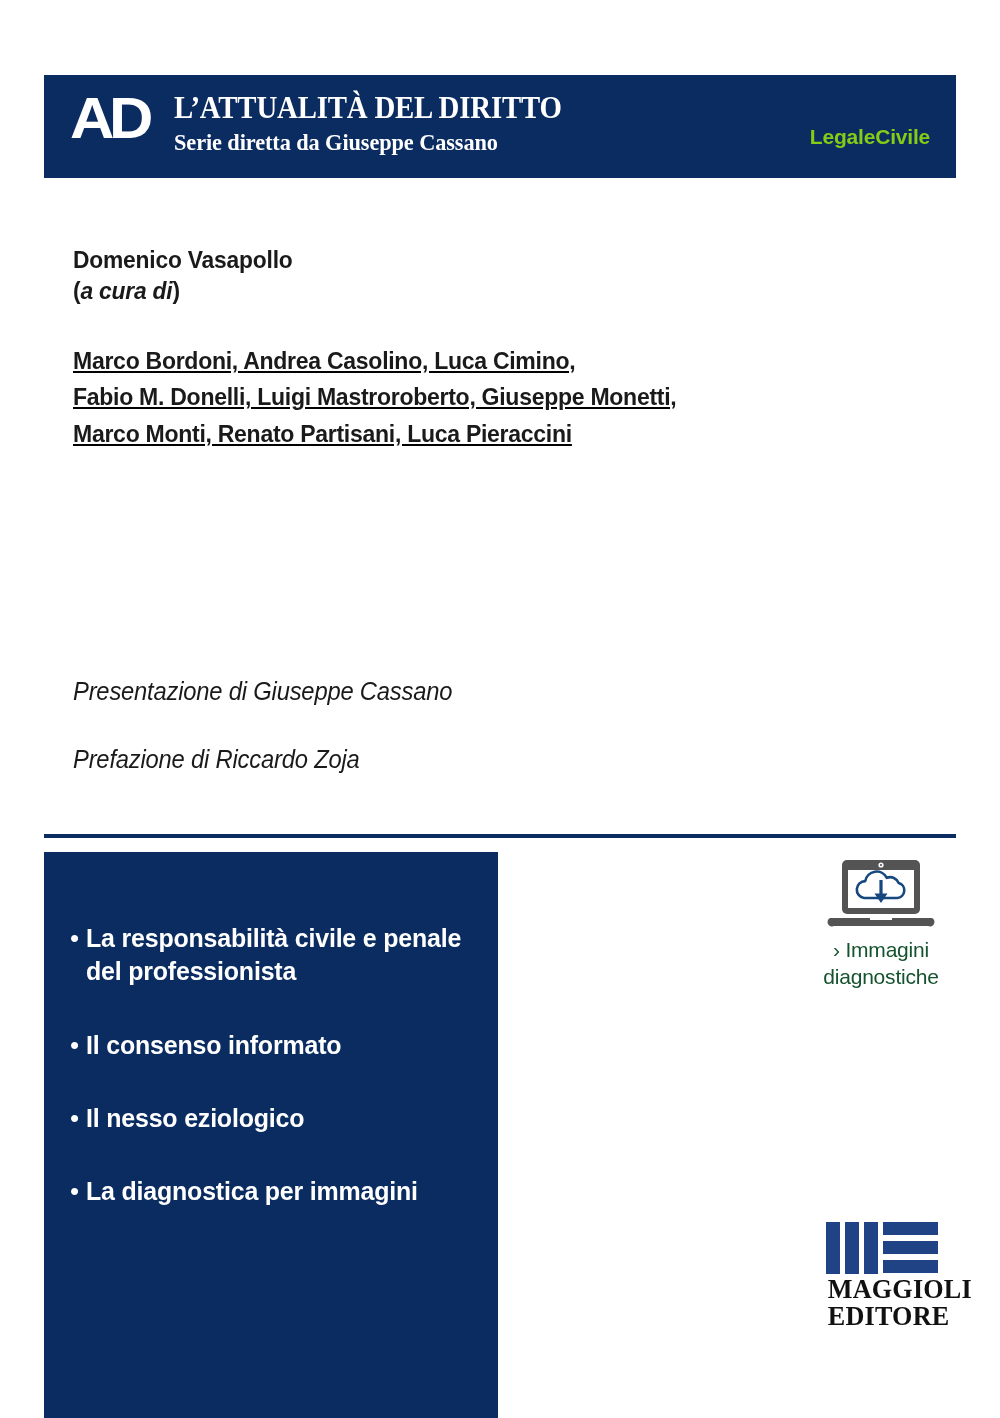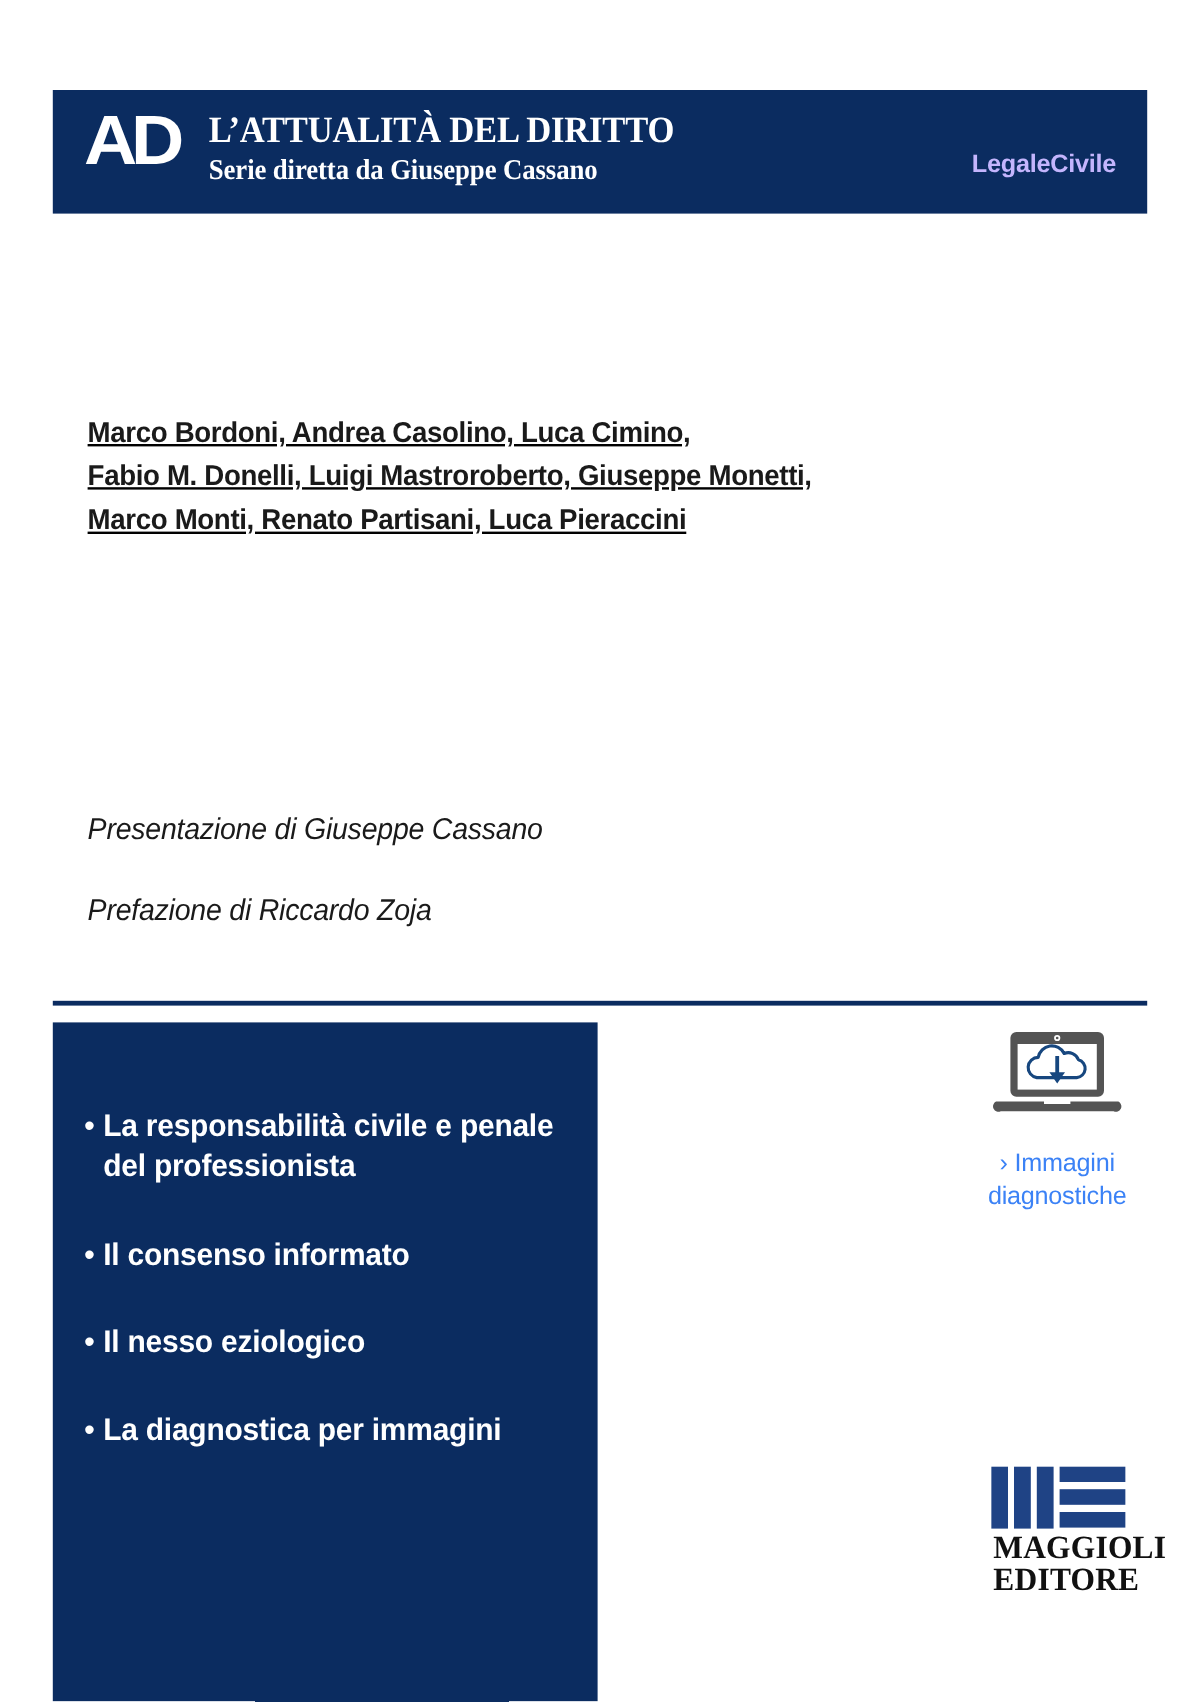--- a/index.html
+++ b/index.html
@@ -65,21 +65,21 @@
     margin-top: 5px;
     letter-spacing: -0.1px;
     transform: scaleX(0.93);
     transform-origin: left top;
     white-space: nowrap;
   }
   .series-badge {
     position: absolute;
     right: 26px;
     top: 50px;
-    color: #c4b5fd;
+    color: #84cc16;
     font-size: 21px;
     font-weight: 700;
     letter-spacing: -0.2px;
     white-space: nowrap;
   }
 
   
   .editor-block {
     position: absolute;
     left: 73px;
@@ -225,22 +225,22 @@
     width: 150px;
     text-align: center;
   }
   .laptop-icon {
     width: 110px;
     height: 78px;
     margin: 0 auto;
     display: block;
   }
   .download-label {
-    margin-top: 20px;
-    color: #3b82f6;
+    margin-top: 0;
+    color: #14532d;
     font-size: 21px;
     line-height: 1.3;
     letter-spacing: -0.2px;
   }
   .download-label span { display: block; }
 
   
   .publisher-logo {
     position: absolute;
     left: 826px;
@@ -273,20 +273,24 @@
 
   <div class="header-band">
     <div class="ad-logo">AD</div>
     <div class="series-block">
       <div class="series-title">L’ATTUALITÀ DEL DIRITTO</div>
       <div class="series-sub">Serie diretta da Giuseppe Cassano</div>
     </div>
     <div class="series-badge">LegaleCivile</div>
   </div>
 
+  <div class="editor-block">
+    <div class="editor-name">Domenico Vasapollo</div>
+    <div class="editor-role"><span>(</span><em>a cura di</em><span>)</span></div>
+  </div>
 
   <div class="contributors">
     <div>Marco Bordoni, Andrea Casolino, Luca Cimino,</div>
     <div>Fabio M. Donelli, Luigi Mastroroberto, Giuseppe Monetti,</div>
     <div>Marco Monti, Renato Partisani, Luca Pieraccini</div>
   </div>
 
 
   <div class="presentation">Presentazione di Giuseppe Cassano</div>
   <div class="prefazione">Prefazione di Riccardo Zoja</div>

